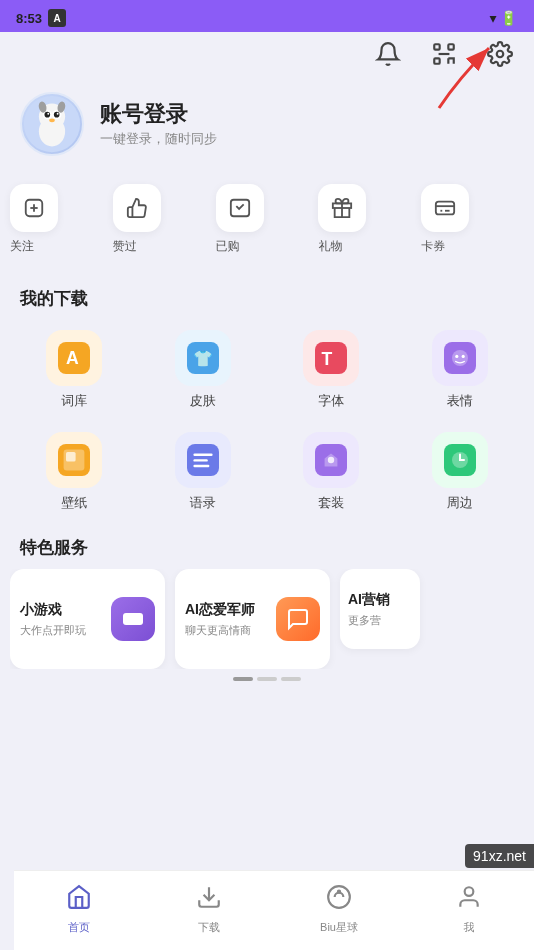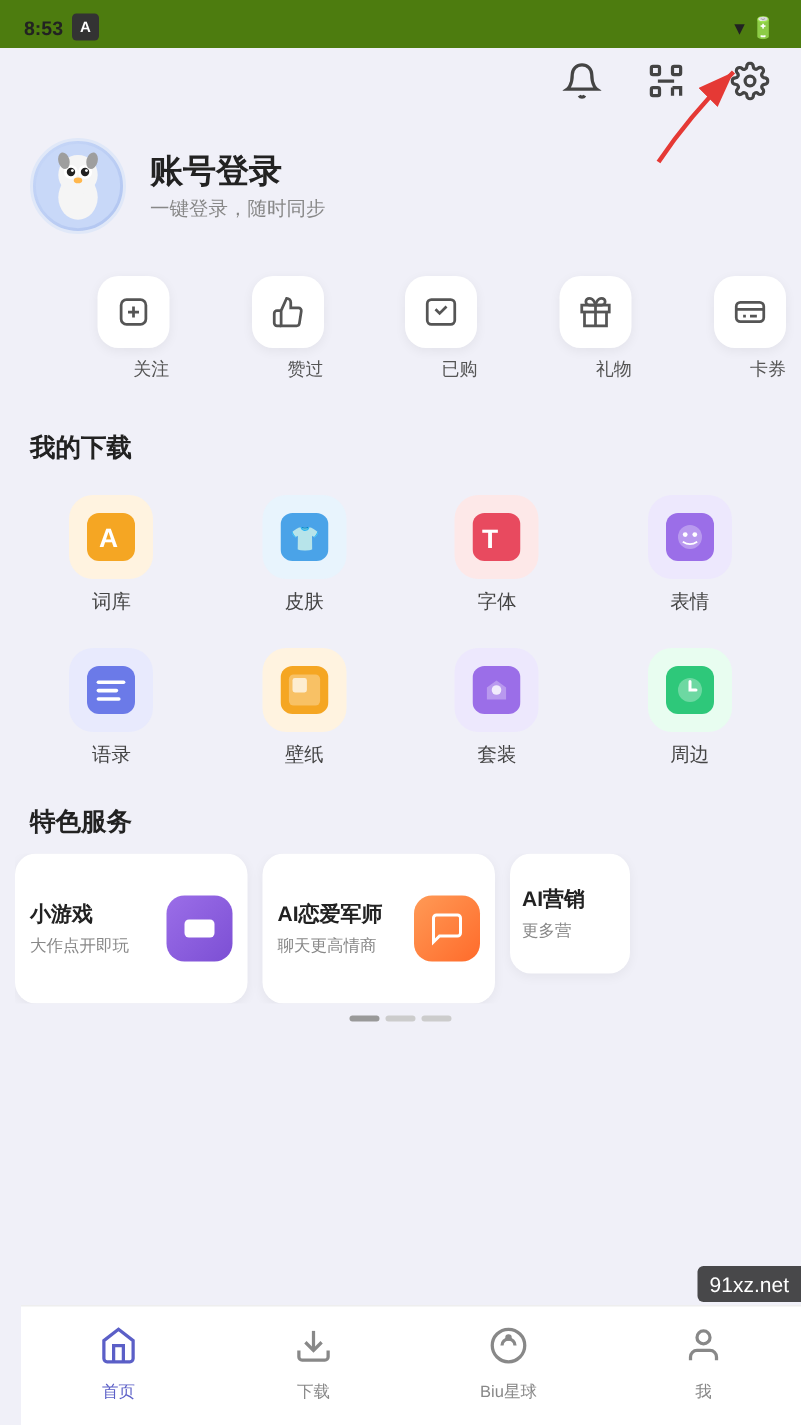--- a/index.html
+++ b/index.html
@@ -12,21 +12,21 @@
       overflow: hidden;
       position: relative;
     }
 
     
     .status-bar {
       display: flex;
       justify-content: space-between;
       align-items: center;
       padding: 8px 16px 4px;
-      background: #4d7c0f;
+      background: #8b5cf6;
       height: 32px;
     }
     .status-left {
       display: flex;
       align-items: center;
       gap: 6px;
       font-size: 13px;
       font-weight: 600;
       color: #222;
     }
@@ -112,21 +112,21 @@
     
     .quick-actions {
       display: flex;
       justify-content: space-around;
       padding: 8px 10px 20px;
       background: #f0f0f8;
     }
     .quick-action-item {
       display: flex;
       flex-direction: column;
-      align-items: flex-end;
+      align-items: flex-start;
       gap: 6px;
       cursor: pointer;
       flex: 1;
     }
     .quick-action-icon {
       width: 48px;
       height: 48px;
       border-radius: 14px;
       background: white;
       display: flex;
@@ -499,39 +499,39 @@
           <rect width="40" height="40" rx="10" fill="#9b6ee8"></rect>
           <circle cx="20" cy="20" r="10" fill="rgba(255,255,255,0.3)"></circle>
           <circle cx="16" cy="18" r="2" fill="white"></circle>
           <circle cx="24" cy="18" r="2" fill="white"></circle>
           <path d="M14 24 Q20 28 26 24" stroke="white" stroke-width="1.5" fill="none"></path>
         </svg>
     </div>
     <span class="grid-label">表情</span>
   </div>
     <div class="grid-item">
+    <div class="grid-icon icon-bizhi">
+      <svg viewBox="0 0 40 40" width="32" height="32">
+          <rect width="40" height="40" rx="10" fill="#f5a623"></rect>
+          <rect x="7" y="7" width="26" height="26" rx="4" fill="rgba(255,255,255,0.3)"></rect>
+          <rect x="10" y="10" width="12" height="12" rx="2" fill="white" opacity="0.7"></rect>
+        </svg>
+    </div>
+    <span class="grid-label">壁纸</span>
+  </div>
+    <div class="grid-item">
     <div class="grid-icon icon-yulu">
       <svg viewBox="0 0 40 40" width="32" height="32">
           <rect width="40" height="40" rx="10" fill="#6b7ae8"></rect>
           <rect x="8" y="12" width="24" height="3" rx="1.5" fill="white"></rect>
           <rect x="8" y="19" width="18" height="3" rx="1.5" fill="white"></rect>
           <rect x="8" y="26" width="20" height="3" rx="1.5" fill="white"></rect>
         </svg>
     </div>
     <span class="grid-label">语录</span>
-  </div>
-    <div class="grid-item">
-    <div class="grid-icon icon-bizhi">
-      <svg viewBox="0 0 40 40" width="32" height="32">
-          <rect width="40" height="40" rx="10" fill="#f5a623"></rect>
-          <rect x="7" y="7" width="26" height="26" rx="4" fill="rgba(255,255,255,0.3)"></rect>
-          <rect x="10" y="10" width="12" height="12" rx="2" fill="white" opacity="0.7"></rect>
-        </svg>
-    </div>
-    <span class="grid-label">壁纸</span>
   </div>
     <div class="grid-item">
     <div class="grid-icon icon-taozhuang">
       <svg viewBox="0 0 40 40" width="32" height="32">
           <rect width="40" height="40" rx="10" fill="#9b6ee8"></rect>
           <path d="M20 12 L12 18 L12 28 L28 28 L28 18 Z" fill="rgba(255,255,255,0.3)"></path>
           <circle cx="20" cy="20" r="4" fill="white" opacity="0.8"></circle>
         </svg>
     </div>
     <span class="grid-label">套装</span>

